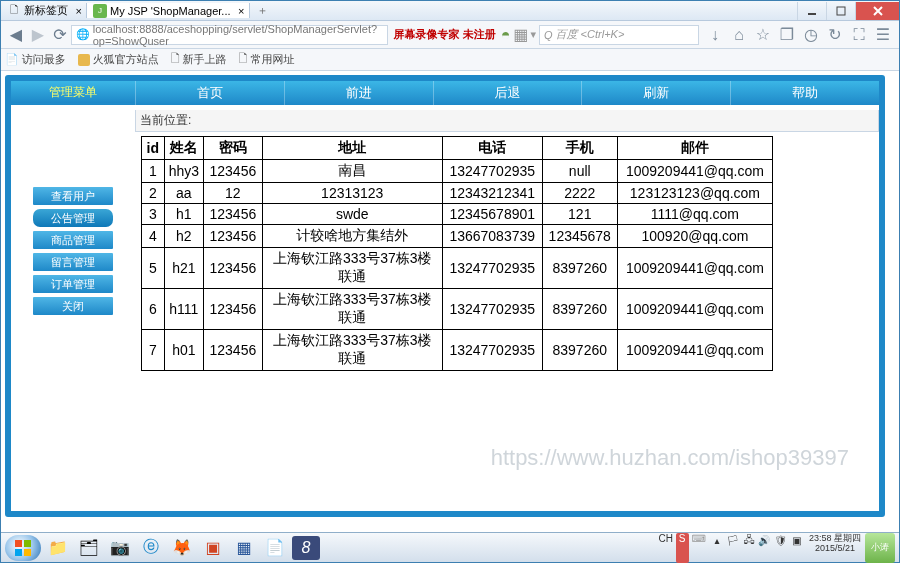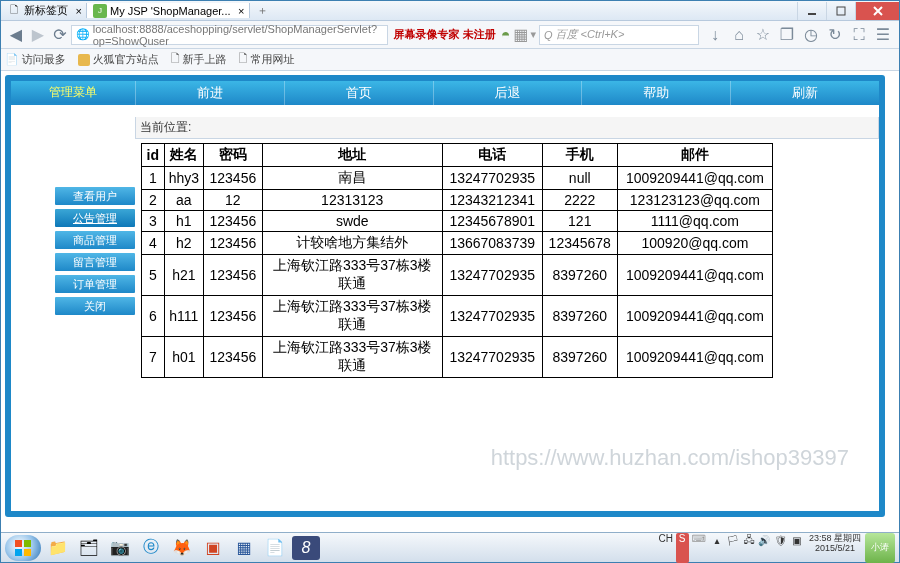--- a/index.html
+++ b/index.html
@@ -36,26 +36,26 @@
   .page{flex:1;background:#fff;position:relative;overflow:hidden;}
   .page-inner{margin:4px 14px 4px 4px;border:6px solid #1e88c8;border-radius:3px;height:442px;display:flex;flex-direction:column;background:#fff;position:relative;}
   .topnav{height:24px;background:linear-gradient(#3bb6e6,#1e88c8);display:flex;color:#fff;font-size:13px;}
   .topnav .spacer{width:124px;}
   .topnav .item{flex:1;text-align:center;line-height:24px;border-left:1px solid rgba(255,255,255,.3);}
   .main{flex:1;display:flex;}
   
   
   .left{width:124px;display:flex;flex-direction:column;align-items:center;padding-top:0;gap:44px;}
   .menu-title{height:22px;width:100%;background:linear-gradient(#3bb6e6,#1e88c8);color:#ff6;font-size:12px;display:flex;align-items:center;justify-content:center;margin-top:-24px;z-index:2;position:relative;}
-  .left-inner{padding-top:40px;width:100%;display:flex;flex-direction:column;align-items:flex-end;}
+  .left-inner{padding-top:40px;width:100%;display:flex;flex-direction:column;align-items:center;}
   .menu-btn{width:80px;height:18px;margin-bottom:4px;background:linear-gradient(#4fb6e6,#1e88c8);color:#fff;font-size:11px;display:flex;align-items:center;justify-content:center;border-radius:1px;}
-  .menu-btn.active{text-decoration:underline;background:linear-gradient(#3aa6d6,#0e78b8);}
-  
-  
-  .content{flex:1;padding:12px 6px 6px 6px;display:flex;flex-direction:column;}
+  .menu-btn.active{background:linear-gradient(#3aa6d6,#0e78b8);border-radius:7px;}
+  
+  
+  .content{flex:1;padding:5px 6px 6px 6px;display:flex;flex-direction:column;}
   .crumb{font-size:12px;color:#333;background:#f5f5f5;border:1px solid #c9d6e4;border-top:none;padding:2px 4px;margin-left:-6px;margin-right:-6px;}
   .tbl{margin-top:4px;border-collapse:collapse;font-size:14px;width:632px;font-family:SimSun,Arial;}
   .tbl th,.tbl td{border:1px solid #000;padding:2px 4px;text-align:center;vertical-align:middle;}
   .tbl th{font-weight:bold;}
   .tbl .addr{width:180px;}
   .watermark{position:absolute;bottom:40px;right:30px;color:#cfd5da;font-size:22px;font-family:Arial;}
   
   
   .taskbar{height:30px;background:linear-gradient(#f5f8fb,#d3dfec);border-top:1px solid #8faec9;display:flex;align-items:center;padding:0 4px;position:relative;}
   .start{width:36px;height:26px;border-radius:18px;background:radial-gradient(circle at 40% 40%,#fff,#9dc8ec 50%,#2a72b5);display:flex;align-items:center;justify-content:center;}
@@ -149,25 +149,25 @@
     <div class="book-item">
         <span style="margin-right:3px;">🗋</span>
         <span>常用网址</span>
       </div>
   </div>
 
   <div class="page">
     <div class="page-inner">
       <div class="topnav">
         <div class="spacer"></div>
+        <div class="item">首页</div>
         <div class="item">前进</div>
-        <div class="item">首页</div>
         <div class="item">后退</div>
+        <div class="item">刷新</div>
         <div class="item">帮助</div>
-        <div class="item">刷新</div>
       </div>
       <div class="main">
         <div class="left">
           <div class="menu-title">管理菜单</div>
           <div class="left-inner">
             <div class="menu-btn">查看用户</div>
             <div class="menu-btn active" style="position:relative;">公告管理</div>
             <div class="menu-btn">商品管理</div>
             <div class="menu-btn">留言管理</div>
             <div class="menu-btn">订单管理</div>

